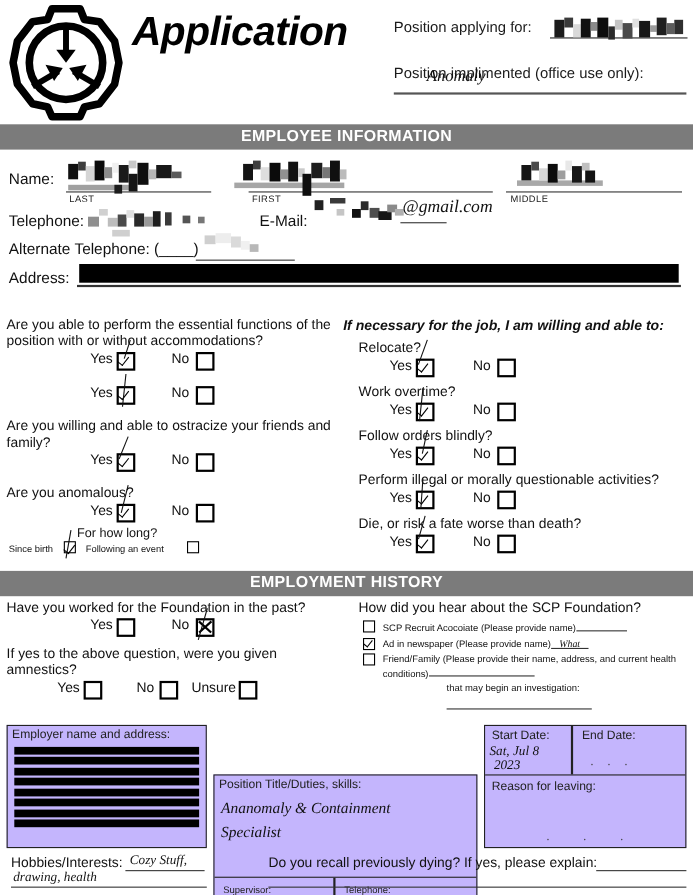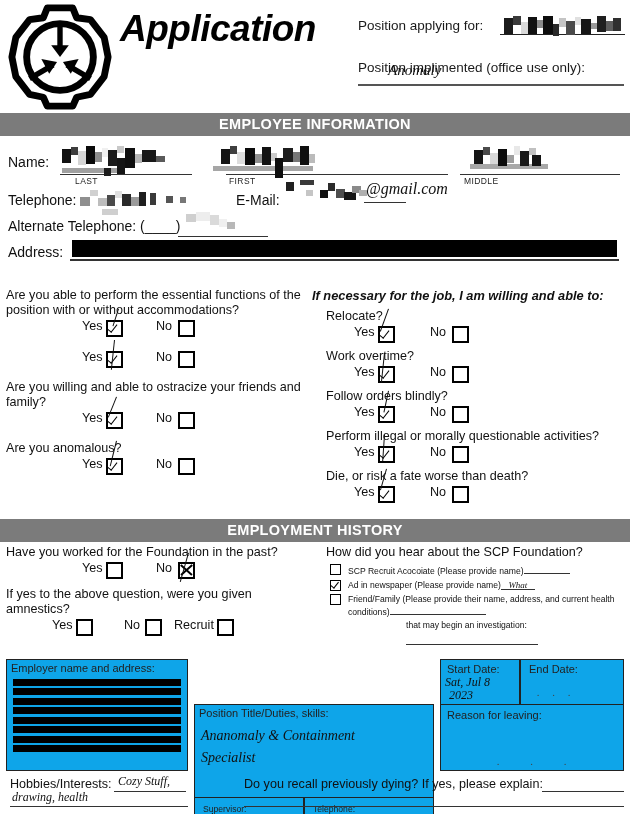--- a/index.html
+++ b/index.html
@@ -96,21 +96,21 @@
     position:absolute;left:4px;top:0px;width:9px;height:9px;border:1.6px solid #000;background:#fff;
   }
   .optcb.checked::after{
     content:"";position:absolute;left:1px;top:-1px;width:4px;height:7px;
     border-right:1.4px solid #000;border-bottom:1.4px solid #000;transform:rotate(38deg);
   }
   .uline{display:inline-block;border-bottom:1px solid #333;height:9px;}
 
   
   .tblwrap{position:relative;height:118px;padding:0 6px;}
-  .box{position:absolute;border:1.6px solid #222;background:#0ea5e9;box-sizing:border-box;}
+  .box{position:absolute;border:1.6px solid #222;background:#c4b5fd;box-sizing:border-box;}
   .boxlbl{font-size:11px;color:#222;padding:2px 4px;display:block;}
   .boxlbl.sm{font-size:8.6px;}
   .blackbar{height:7px;background:#000;margin:2.5px 6px;}
 
   
   .footwrap{position:relative;height:75px;padding:0 8px;}
   .fl{font-size:12.6px;color:#111;}
   .fline{position:absolute;height:1px;background:#333;}
 
   .hwtxt{font-family:"Liberation Serif", serif;font-style:italic;}
@@ -175,21 +175,21 @@
 
   <div class="sectionbar">EMPLOYEE INFORMATION</div>
 
   <div class="empinfo">
 
     <div class="name-row">
       <span class="name-lbl">Name:</span>
       <span class="nline" style="left:52px;width:132px;"></span>
       <span class="nline" style="left:218px;width:222px;"></span>
       <span class="nline" style="left:452px;width:160px;"></span>
-      <span class="sub" style="left:55px;margin-left:12px;">LAST</span>
+      <span class="sub" style="left:55px;">LAST</span>
       <span class="sub" style="left:221px;">FIRST</span>
       <span class="sub" style="left:456px;">MIDDLE</span>
 
       <span class="redact" style="left:54px;top:0px;width:130px;height:30px;">
         <span class="rb" style="left:0px;top:22px;width:60px;height:5px;background:#a0a0a0;"></span>
         <span class="rb" style="left:0px;top:3px;width:9px;height:14px;background:#111;"></span>
         <span class="rb" style="left:9px;top:1px;width:7px;height:8px;background:#3d3d3d;"></span>
         <span class="rb" style="left:16px;top:5px;width:8px;height:14px;background:#d5d5d5;"></span>
         <span class="rb" style="left:24px;top:0px;width:9px;height:18px;background:#0a0a0a;"></span>
         <span class="rb" style="left:33px;top:6px;width:7px;height:10px;background:#8c8c8c;"></span>
@@ -325,20 +325,30 @@
         <div class="qtext">Are you anomalous?</div>
         <div class="ansrow">
           <span class="ans" style="left:76px;">Yes</span>
           <span class="cb checked" style="position:absolute;left:100px;top:1px;"></span>
           <span class="penstroke" style="left:110px;top:-16px;height:26px;transform:rotate(14deg);"></span>
           <span class="ans" style="left:150px;">No</span>
           <span class="cb" style="position:absolute;left:172px;top:1px;"></span>
         </div>
       </div>
 
+      <div class="howlong">
+        <div style="text-align:left;padding-left:64px;font-size:11.5px;">For how long?</div>
+        <div style="position:relative;height:14px;margin-top:1px;">
+          <span class="tiny" style="position:absolute;left:2px;top:2px;">Since birth</span>
+          <span class="cb checked" style="position:absolute;left:52px;top:0px;width:9px;height:9px;border-width:1.6px;"></span>
+          <span class="penstroke" style="position:absolute;left:58px;top:-10px;height:26px;transform:rotate(10deg);"></span>
+          <span class="tiny" style="position:absolute;left:72px;top:2px;">Following an event</span>
+          <span class="cb" style="position:absolute;left:164px;top:0px;width:9px;height:9px;border-width:1.6px;"></span>
+        </div>
+      </div>
     </div>
 
     <div class="qright">
       <div class="qtext-i">If necessary for the job, I am willing and able to:</div>
 
       <div style="margin-top:6px;">
         <div class="qtext" style="padding-left:14px;">Relocate?</div>
         <div class="ansrow">
           <span class="ans" style="left:42px;">Yes</span>
           <span class="cb checked" style="position:absolute;left:66px;top:1px;"></span>
@@ -406,21 +416,21 @@
         <span class="ans" style="left:150px;">No</span>
         <span class="cb x" style="position:absolute;left:172px;top:1px;"></span>
         <span class="penstroke" style="left:182px;top:-8px;height:30px;transform:rotate(16deg);"></span>
       </div>
       <div class="qtext" style="margin-top:4px;">If yes to the above question, were you given amnestics?</div>
       <div class="ansrow">
         <span class="ans" style="left:46px;">Yes</span>
         <span class="cb" style="position:absolute;left:70px;top:1px;"></span>
         <span class="ans" style="left:118px;">No</span>
         <span class="cb" style="position:absolute;left:139px;top:1px;"></span>
-        <span class="ans" style="left:168px;">Recruit</span>
+        <span class="ans" style="left:168px;">Unsure</span>
         <span class="cb" style="position:absolute;left:211px;top:1px;"></span>
       </div>
     </div>
 
     <div class="ehright">
       <div class="qtext">How did you hear about the SCP Foundation?</div>
 
       <div class="opt" style="margin-top:4px;">
         <span class="optcb"></span>
         <span>SCP Recruit Acocoiate (Please provide name)</span><span class="uline" style="width:46px;"></span>

